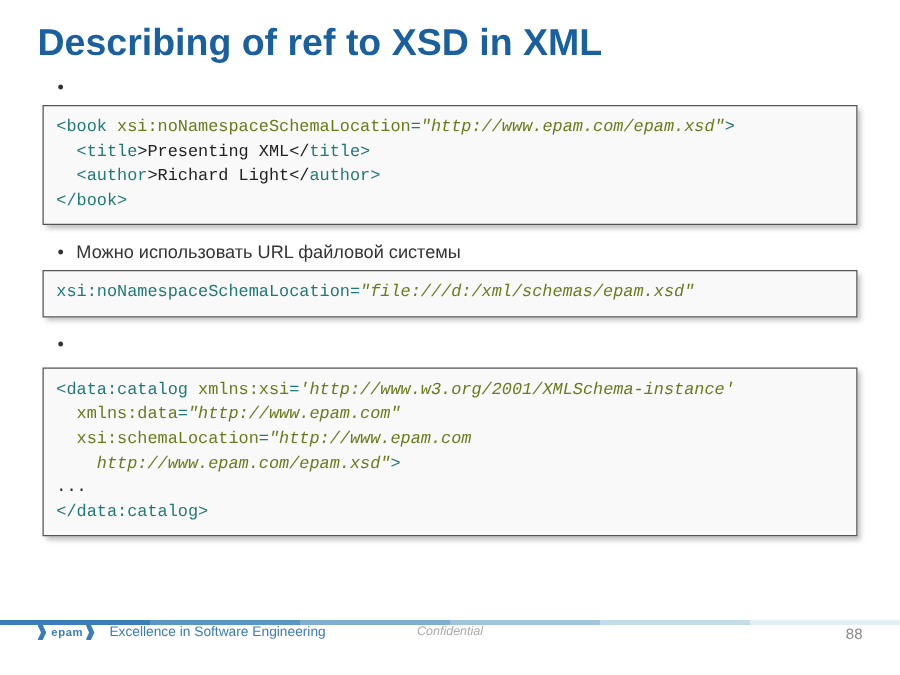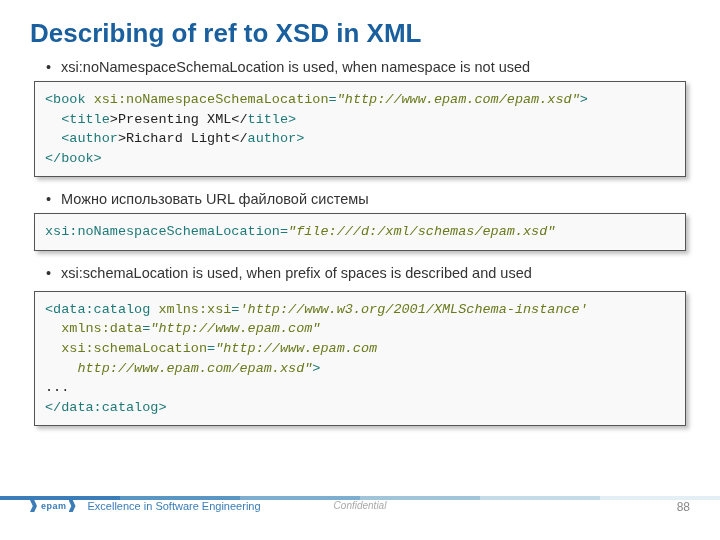--- a/index.html
+++ b/index.html
@@ -1,18 +1,18 @@
 <!DOCTYPE html>
 <html><head>
 <meta charset="utf-8">
 <style>
   * { box-sizing: border-box; margin: 0; padding: 0; }
   body { width: 720px; height: 540px; background: #fff; font-family: Arial, sans-serif; position: relative; overflow: hidden; }
   .slide { padding: 18px 30px 0 30px; }
-  .title { color: #1a5f9e; font-size: 26px; font-weight: bold; margin-bottom: 10px; }
+  .title { color: #1a5f9e; font-size: 30px; font-weight: bold; margin-bottom: 10px; }
   .bullet-row { display: flex; align-items: flex-start; color: #333; font-size: 14.5px; margin: 4px 0 6px 16px; }
   .bullet-row .dot { margin-right: 10px; color: #333; }
   .codebox { border: 1px solid #555; background: #f9f9f9; padding: 8px 10px; font-family: "Courier New", monospace; font-size: 13.5px; line-height: 1.45; box-shadow: 3px 3px 4px rgba(0,0,0,0.25); margin: 0 4px 14px 4px; white-space: pre; overflow: hidden; }
   .teal { color: #1e7a78; }
   .olive { color: #6a7a1c; font-style: italic; }
   .olive-b { color: #6a7a1c; }
   .gray { color: #222; }
   .grayblue { color: #7a8a9a; font-style: italic; }
   .footer-sep { position: absolute; left: 0; right: 0; bottom: 40px; height: 4px; display: flex; }
   .footer-sep div { flex: 1; }
@@ -28,38 +28,36 @@
   .last-box { margin-bottom: 0; margin-top: 10px; }
 </style>
 </head>
 <body>
 
 <div class="slide">
   <div class="title">Describing of ref to XSD in XML</div>
 
   <div class="bullet-row">
     <span class="dot">•</span>
-    <span>xsi:noNamespaceSchemaLocation is used, when namespace is not used</span>
   </div>
 
   <div class="codebox"><span class="teal">&lt;</span><span class="teal">book </span><span class="olive-b">xsi:noNamespaceSchemaLocation</span><span class="teal">=</span><span class="olive">"http://www.epam.com/epam.xsd"</span><span class="teal">&gt;</span>
 <span class="teal">  &lt;</span><span class="teal">title</span><span class="gray">&gt;Presenting XML&lt;/</span><span class="teal">title</span><span class="teal">&gt;</span>
 <span class="teal">  &lt;</span><span class="teal">author</span><span class="gray">&gt;Richard Light&lt;/</span><span class="teal">author</span><span class="teal">&gt;</span>
 <span class="teal">&lt;/</span><span class="teal">book</span><span class="teal">&gt;</span></div>
 
   <div class="bullet-row">
     <span class="dot">•</span>
     <span>Можно использовать URL файловой системы</span>
   </div>
 
   <div class="codebox"><span class="teal">xsi:noNamespaceSchemaLocation</span><span class="teal">=</span><span class="olive">"file:///d:/xml/schemas/epam.xsd"</span></div>
 
   <div class="bullet-row">
     <span class="dot">•</span>
-    <span>xsi:schemaLocation is used, when prefix of spaces is described and used</span>
   </div>
 
   <div class="codebox last-box"><span class="teal">&lt;</span><span class="teal">data:catalog </span><span class="olive-b">xmlns:xsi</span><span class="teal">=</span><span class="olive">'http://www.w3.org/2001/XMLSchema-instance'</span>
 <span class="olive-b">  xmlns:data</span><span class="teal">=</span><span class="olive">"http://www.epam.com"</span>
 <span class="olive-b">  xsi:schemaLocation</span><span class="teal">=</span><span class="olive">"http://www.epam.com</span>
 <span class="olive">    http://www.epam.com/epam.xsd"</span><span class="teal">&gt;</span><span class="grayblue"> </span>
 <span class="gray">...</span>
 <span class="teal">&lt;/</span><span class="teal">data:catalog</span><span class="teal">&gt;</span></div>
 </div>
 

